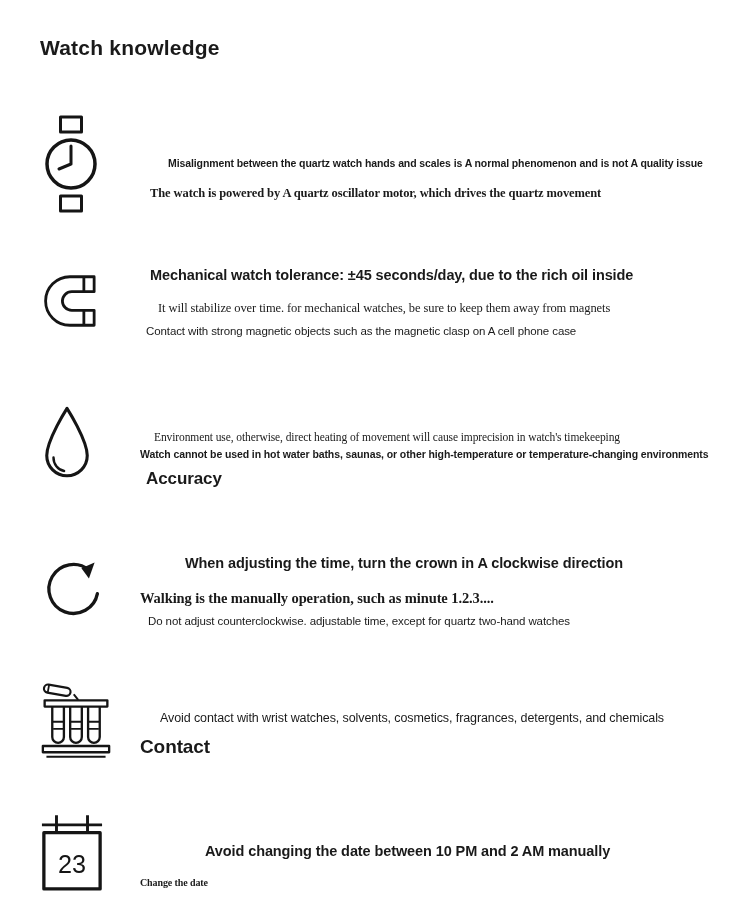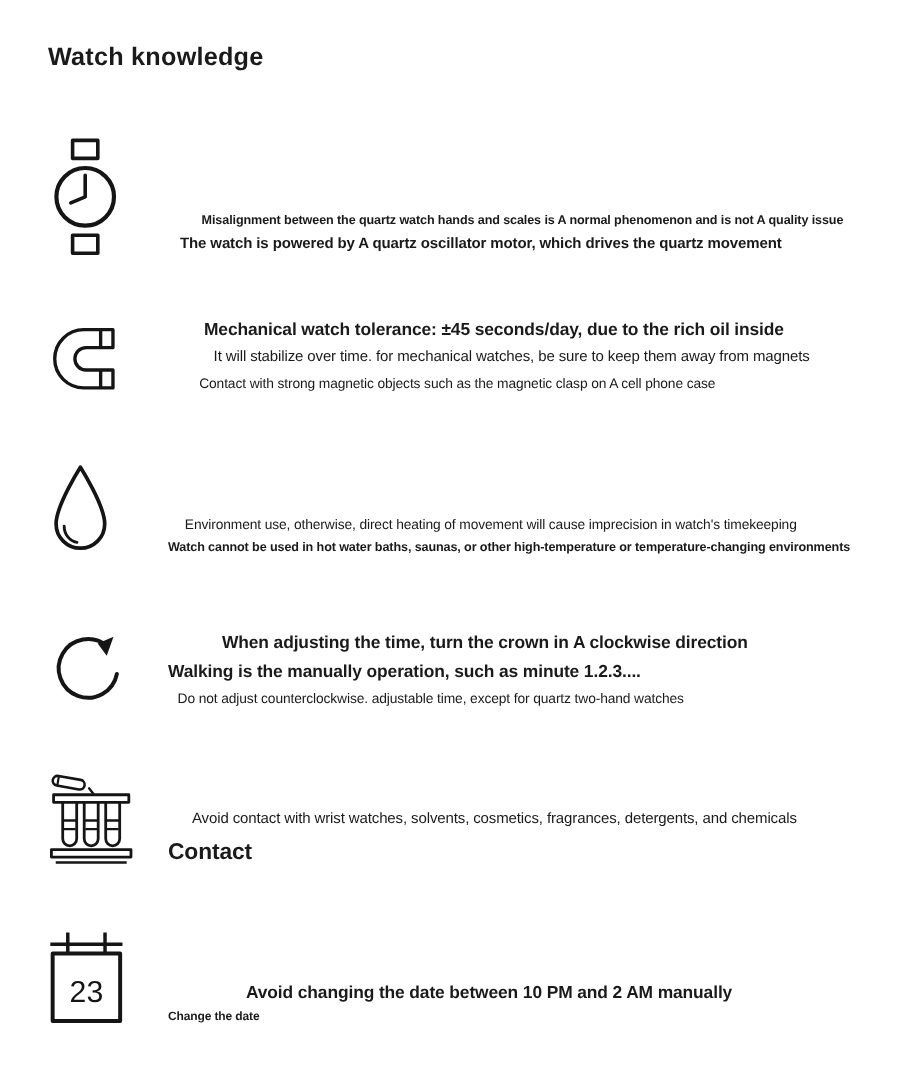--- a/index.html
+++ b/index.html
@@ -5,33 +5,33 @@
   * { box-sizing: border-box; }
   html, body { margin: 0; padding: 0; }
   body {
     width: 750px; height: 909px;
     background: #ffffff;
     color: #1a1a1a;
     font-family: "Liberation Sans", sans-serif;
     overflow: hidden;
   }
   .title { margin: 36px 4px 0 40px; font-size: 21px; font-weight: 700; letter-spacing: 0.2px; }
-  .section { display: flex; align-items: flex-end; }
+  .section { display: flex; align-items: center; }
   .icon-col { flex: 0 0 100px; margin-left: 40px; }
   .text-col { flex: 1 1 auto; min-width: 0; padding-right: 8px; }
   .line { margin: 2px 0 0 0; line-height: 1.42; white-space: nowrap; letter-spacing: -0.1px; }
   .f10 { font-size: 10.5px; } .f11 { font-size: 11.5px; } .f12 { font-size: 12.5px; }
   .f13 { font-size: 10px; }   .f14 { font-size: 14.5px; } .f17 { font-size: 17px; }
   .f19 { font-size: 19px; }
   .b { font-weight: 700; }
   .ml6 { margin-left: 6px; }  .ml8 { margin-left: 8px; }  .ml10 { margin-left: 10px; }
   .ml12 { margin-left: 20px; } .ml14 { margin-left: 14px; } .ml18 { margin-left: 18px; }
   .ml28 { margin-left: 28px; } .ml45 { margin-left: 45px; } .ml65 { margin-left: 65px; }
-  .mt3 { margin-top: 3px; } .mt5 { margin-top: 5px; } .mt6 { margin-top: 6px; }
-  .sec1 { margin-top: 55px; } .sec2 { margin-top: 50px; gap: 20px; } .sec3 { margin-top: 57px; }
+  .mt3 { margin-top: 14px; font-family: Liberation Serif, serif; } .mt5 { margin-top: 5px; } .mt6 { margin-top: 6px; }
+  .sec1 { margin-top: 55px; } .sec2 { margin-top: 50px; } .sec3 { margin-top: 57px; }
   .sec4 { margin-top: 54px; } .sec5 { margin-top: 47px; } .sec6 { margin-top: 49px; }
   .tp0 { padding-top: 0; } .tp6 { padding-top: 6px; } .tp18 { padding-top: 18px; }
   .tp24 { padding-top: 24px; } .tp28 { padding-top: 28px; } .tp30 { padding-top: 30px; }
   svg { display: block; }
   .ln { fill: none; stroke: #151515; stroke-linejoin: round; }
 </style>
 </head>
 <body>
 
 <div>
@@ -70,20 +70,21 @@
   <div class="section sec3">
     <div class="icon-col">
       <svg width="54" height="78" viewBox="0 0 56 80" aria-hidden="true">
         <path class="ln" d="M28,3 C28,3 7,36 7,52 A21,21 0 0 0 49,52 C49,36 28,3 28,3 Z" stroke-width="3.2"></path>
         <path class="ln" d="M14,54 A14,14 0 0 0 25,68" stroke-width="2.5" stroke-linecap="round"></path>
       </svg>
     </div>
     <div class="text-col tp18">
       <p class="line f11 ml14 mt3">Environment use, otherwise, direct heating of movement will cause imprecision in watch's timekeeping</p>
       <p class="line f10 b">Watch cannot be used in hot water baths, saunas, or other high-temperature or temperature-changing environments</p>
+      <p class="line f17 b ml6 mt5">Accuracy</p>
     </div>
   </div>
 
   <div class="section sec4">
     <div class="icon-col">
       <svg width="64" height="74" viewBox="0 0 68 76" aria-hidden="true">
         <path class="ln" d="M52,20 A26,26 0 1 0 61,45" stroke-width="3.5" stroke-linecap="round"></path>
         <polygon points="58,12 44,18 52,29" fill="#151515"></polygon>
       </svg>
     </div>

